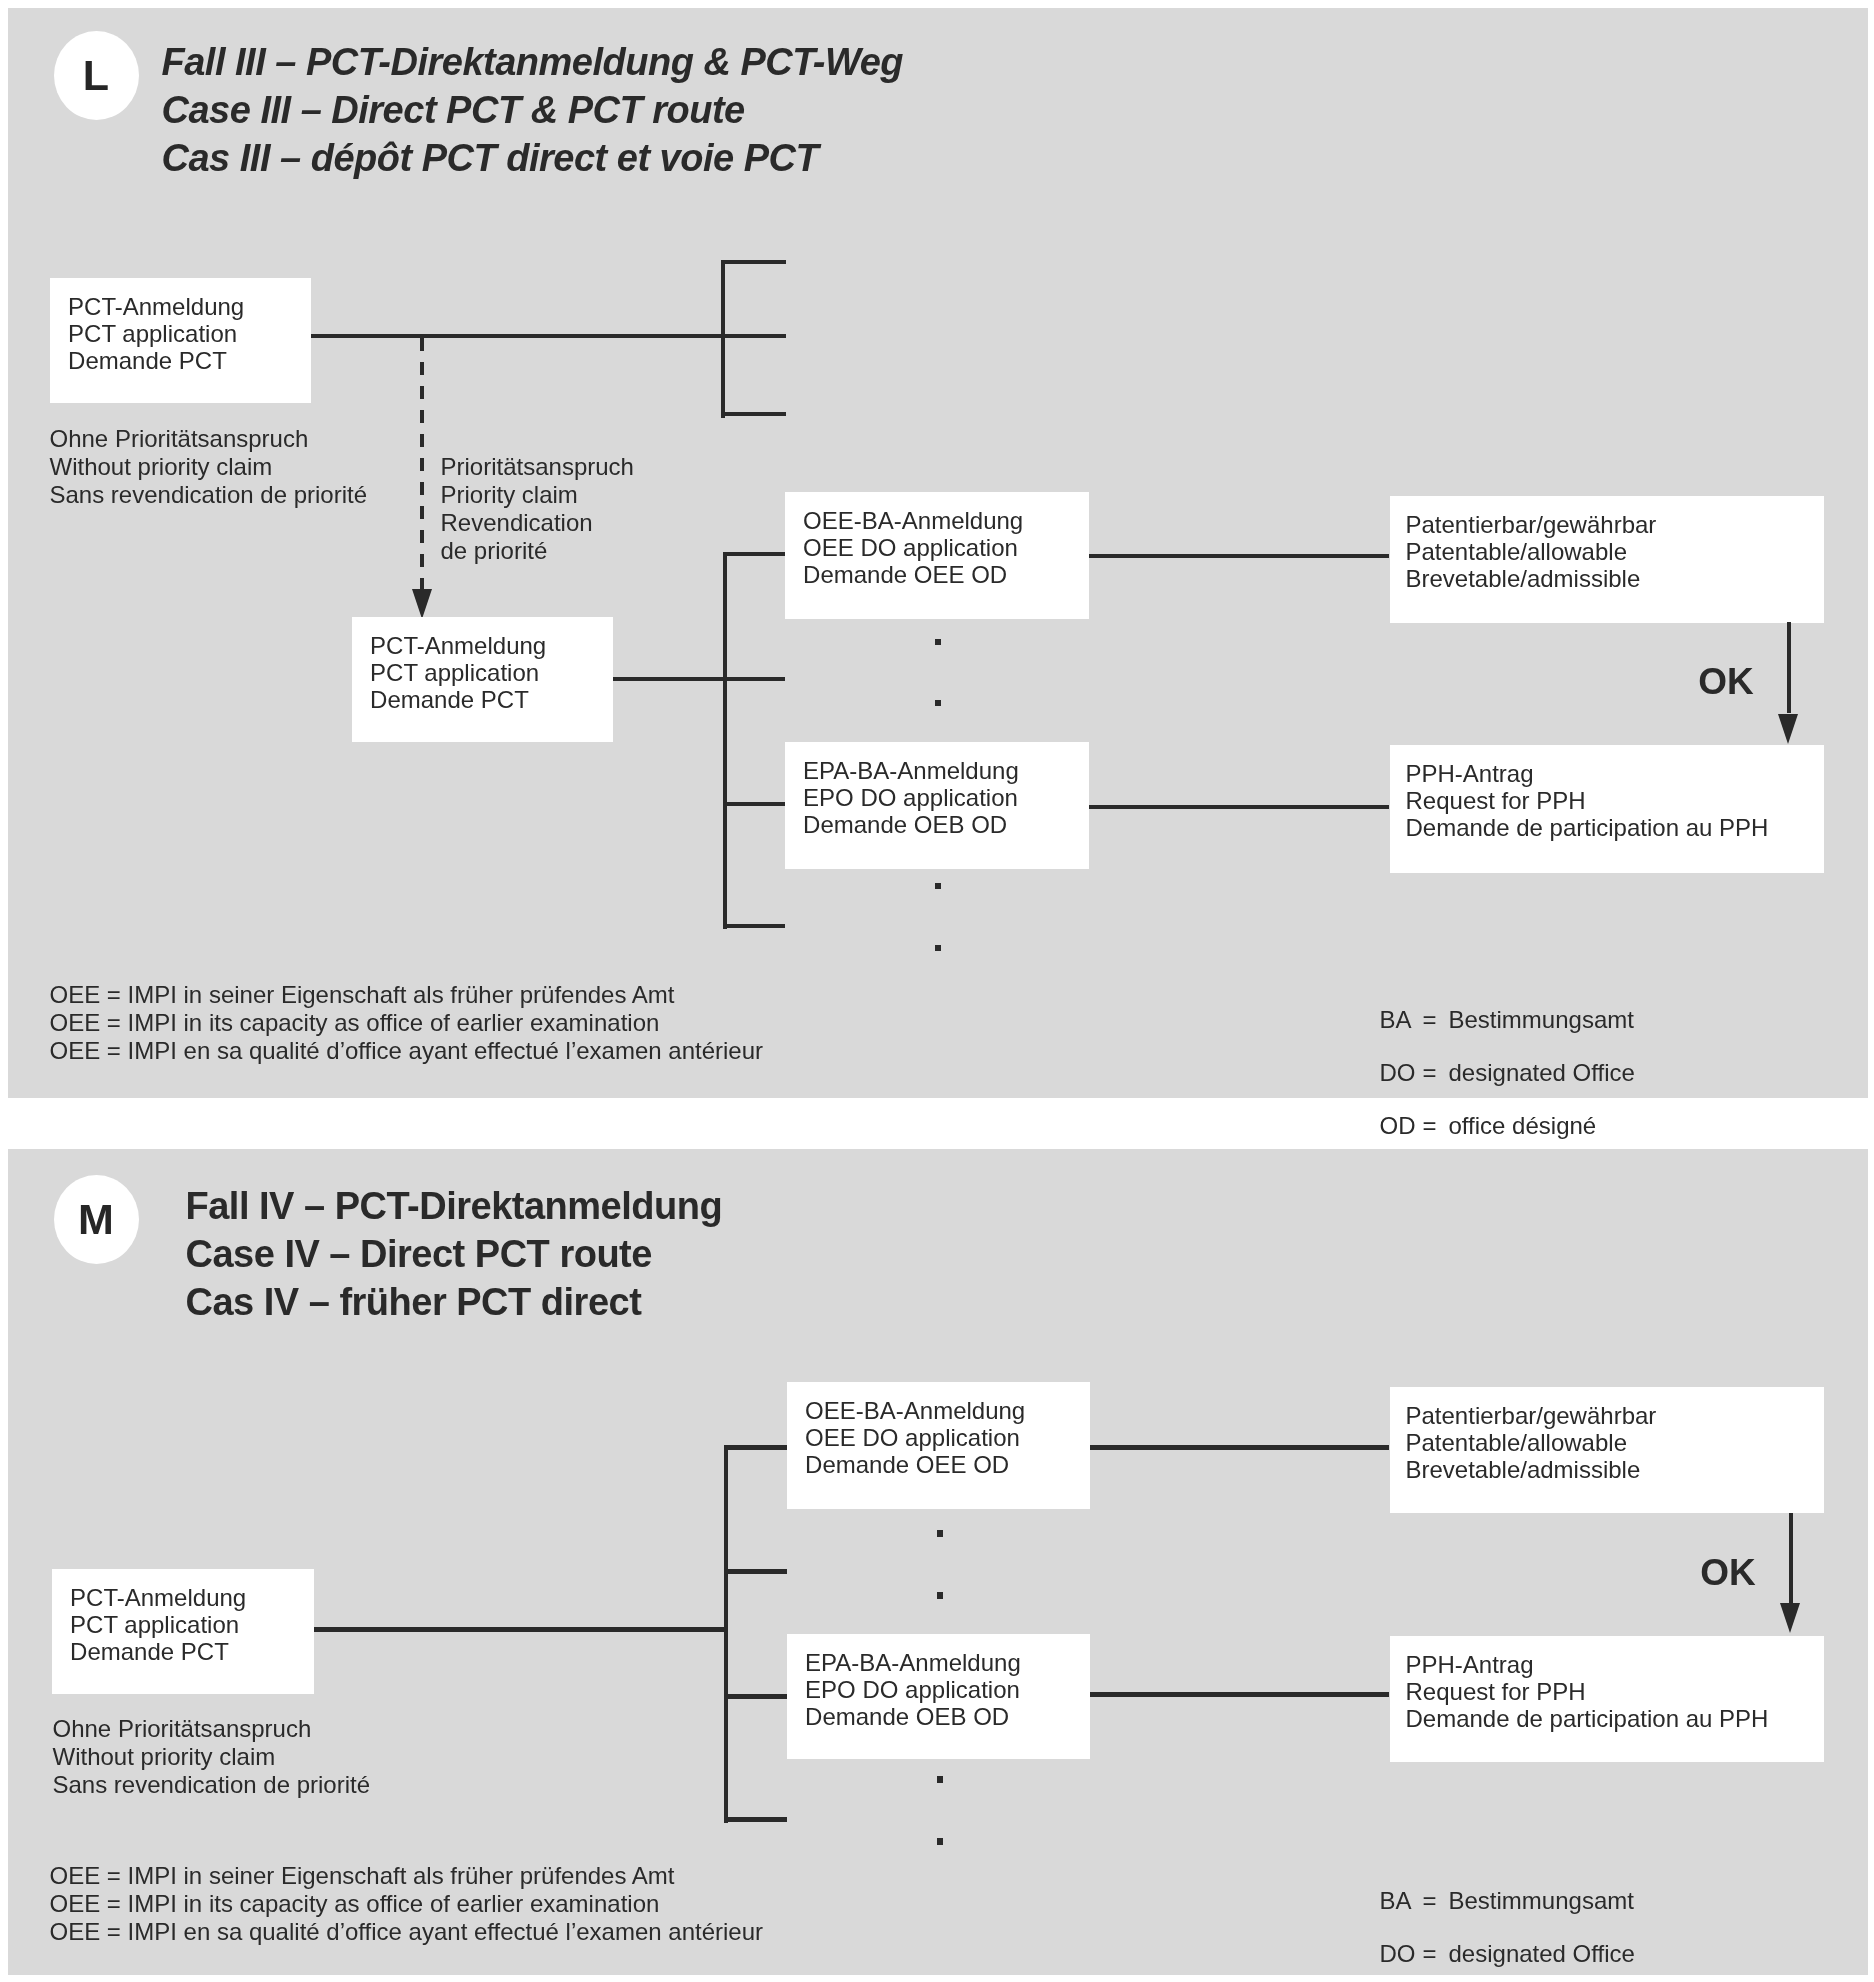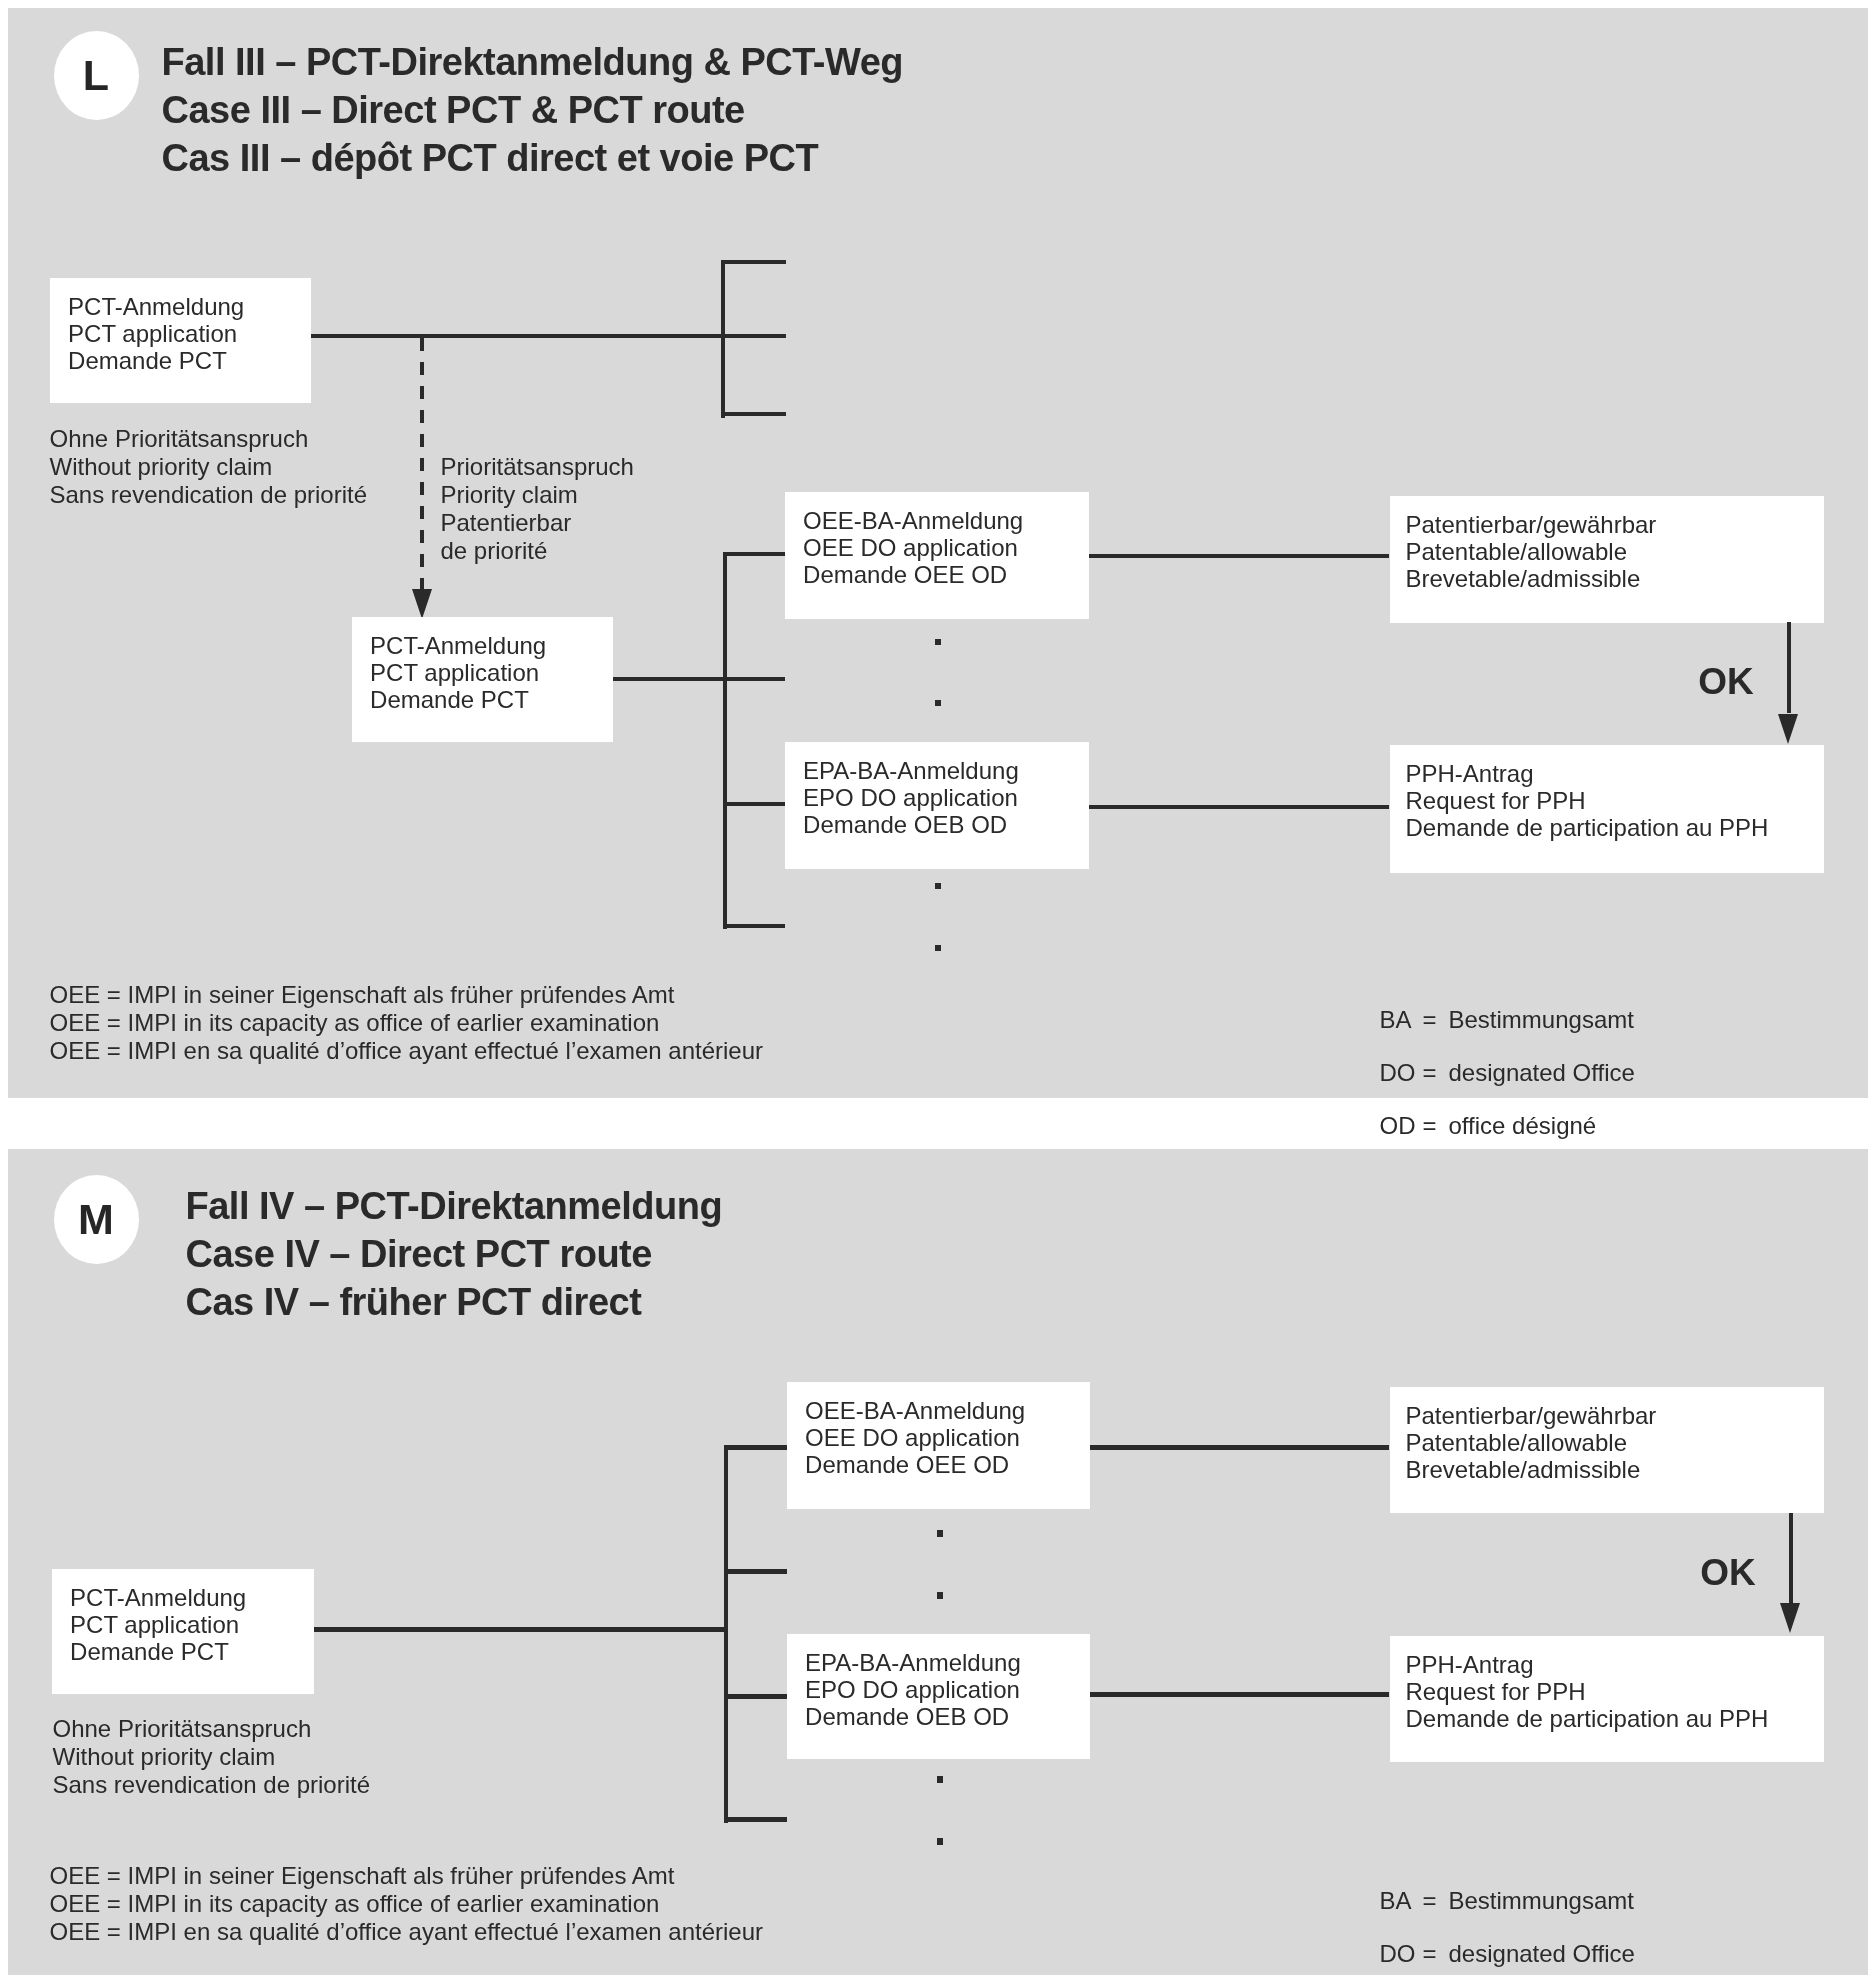--- a/index.html
+++ b/index.html
@@ -32,21 +32,21 @@
 <body>
 
 <div class="page">
 
   <div class="panel" style="top:7.5px;height:1090px;">
 
     <div class="badge" style="left:46px;top:23px;width:85px;height:89px;">
       <span>L</span>
     </div>
 
-    <div class="title" style="left:154px;top:30px;">
+    <div class="title" style="left:154px;top:30px;font-style:italic;">
       <div>Fall III – PCT-Direktanmeldung &amp; PCT-Weg</div>
       <div>Case III – Direct PCT &amp; PCT route</div>
       <div>Cas III – dépôt PCT direct et voie PCT</div>
     </div>
 
     <div class="fbox" style="left:42px;top:270px;width:261px;height:125px;">
       <div>PCT-Anmeldung</div>
       <div>PCT application</div>
       <div>Demande PCT</div>
     </div>
@@ -62,21 +62,21 @@
 
     <div class="lbl" style="left:42px;top:417px;">
       <div>Ohne Prioritätsanspruch</div>
       <div>Without priority claim</div>
       <div>Sans revendication de priorité</div>
     </div>
 
     <div class="lbl" style="left:433px;top:445px;">
       <div>Prioritätsanspruch</div>
       <div>Priority claim</div>
-      <div>Patentierbar</div>
+      <div>Revendication</div>
       <div>de priorité</div>
     </div>
 
     <div class="fbox" style="left:344px;top:609px;width:261px;height:125px;">
       <div>PCT-Anmeldung</div>
       <div>PCT application</div>
       <div>Demande PCT</div>
     </div>
 
     <div class="hline" style="left:605px;top:669px;width:172px;"></div>

